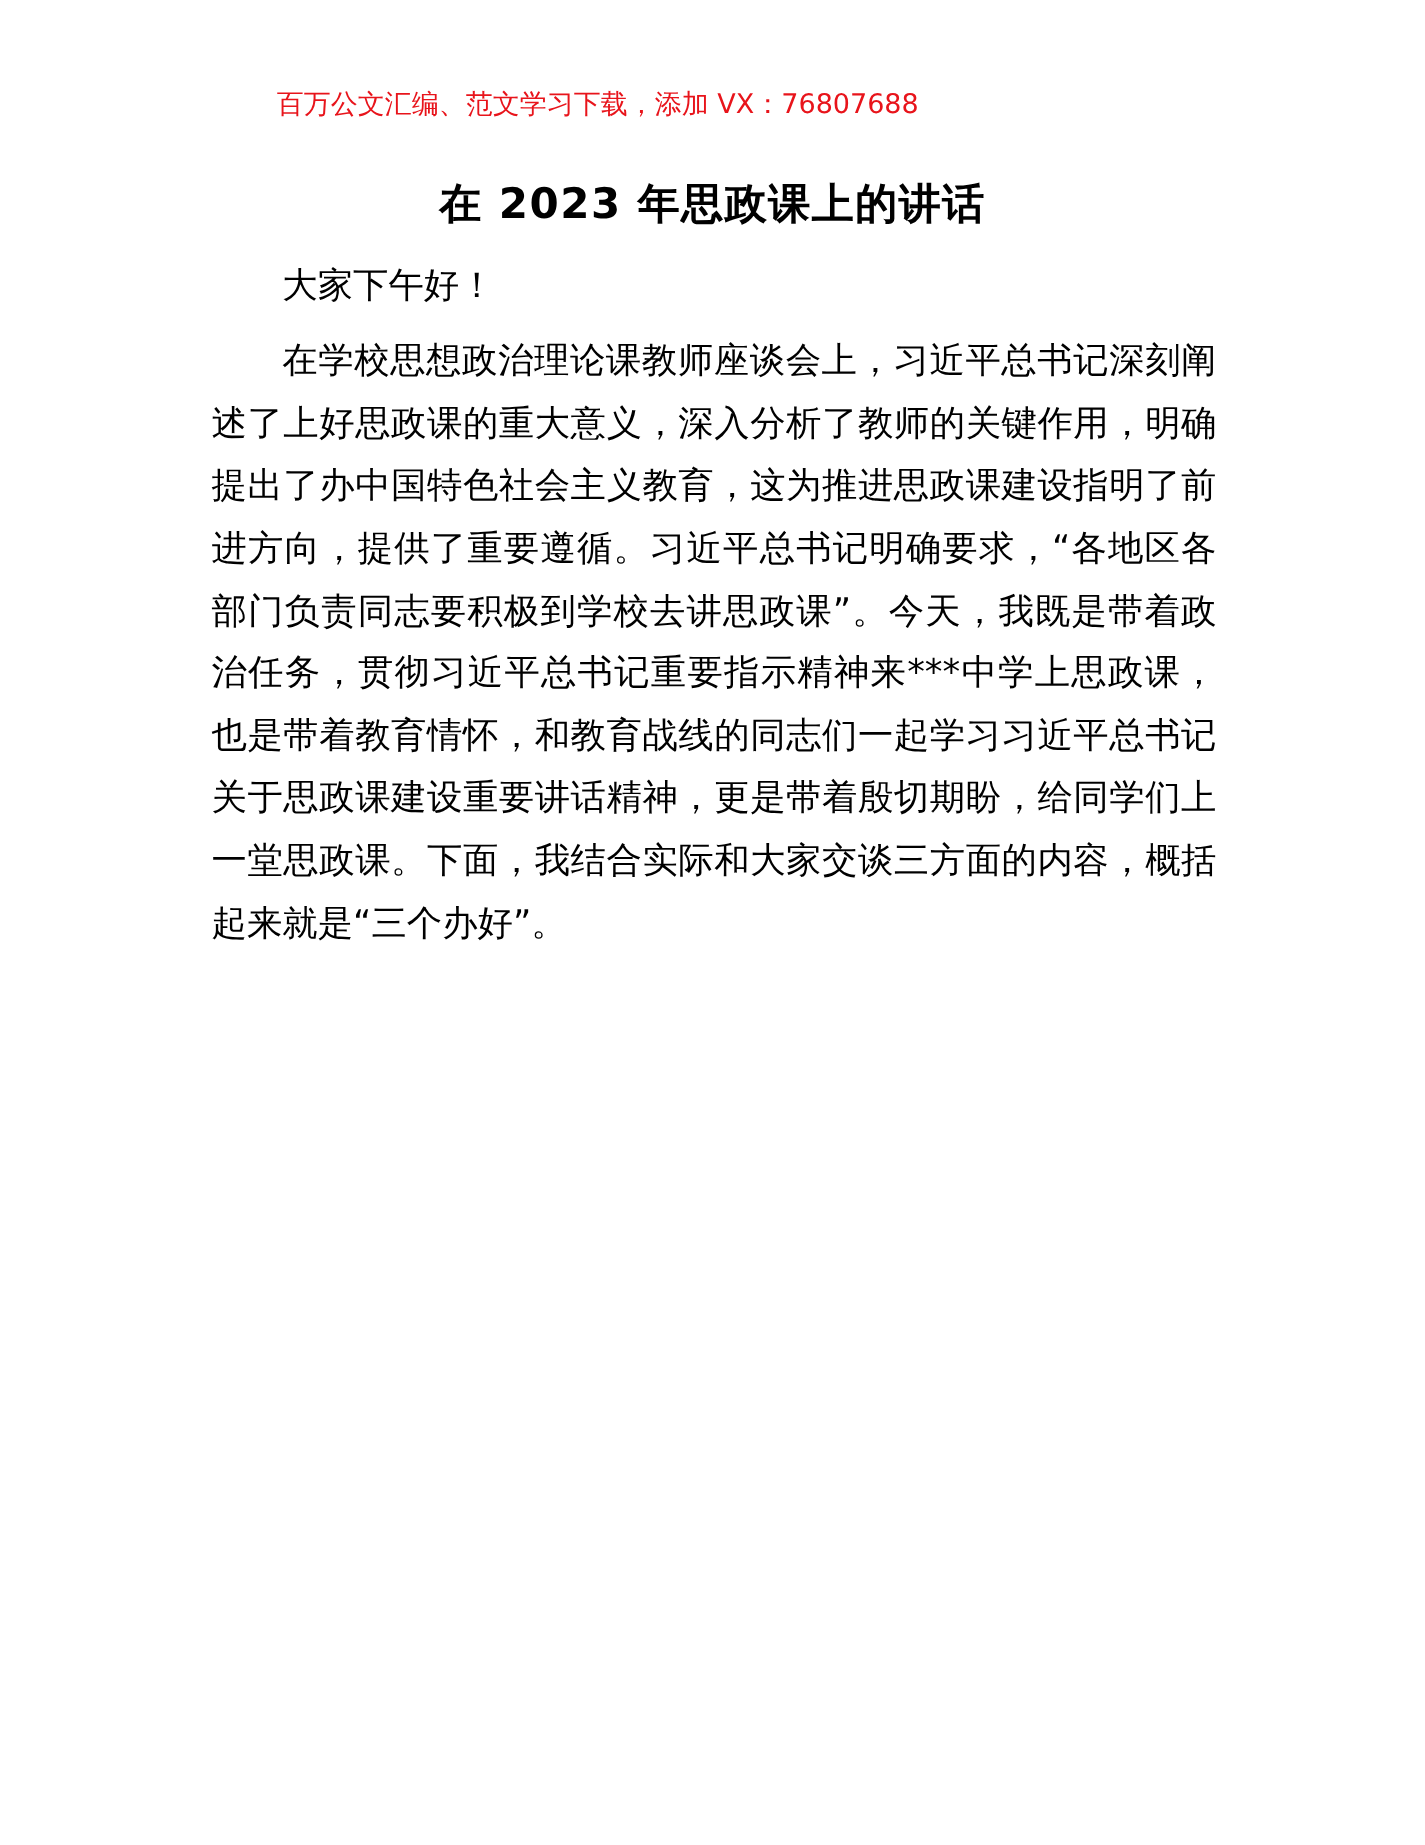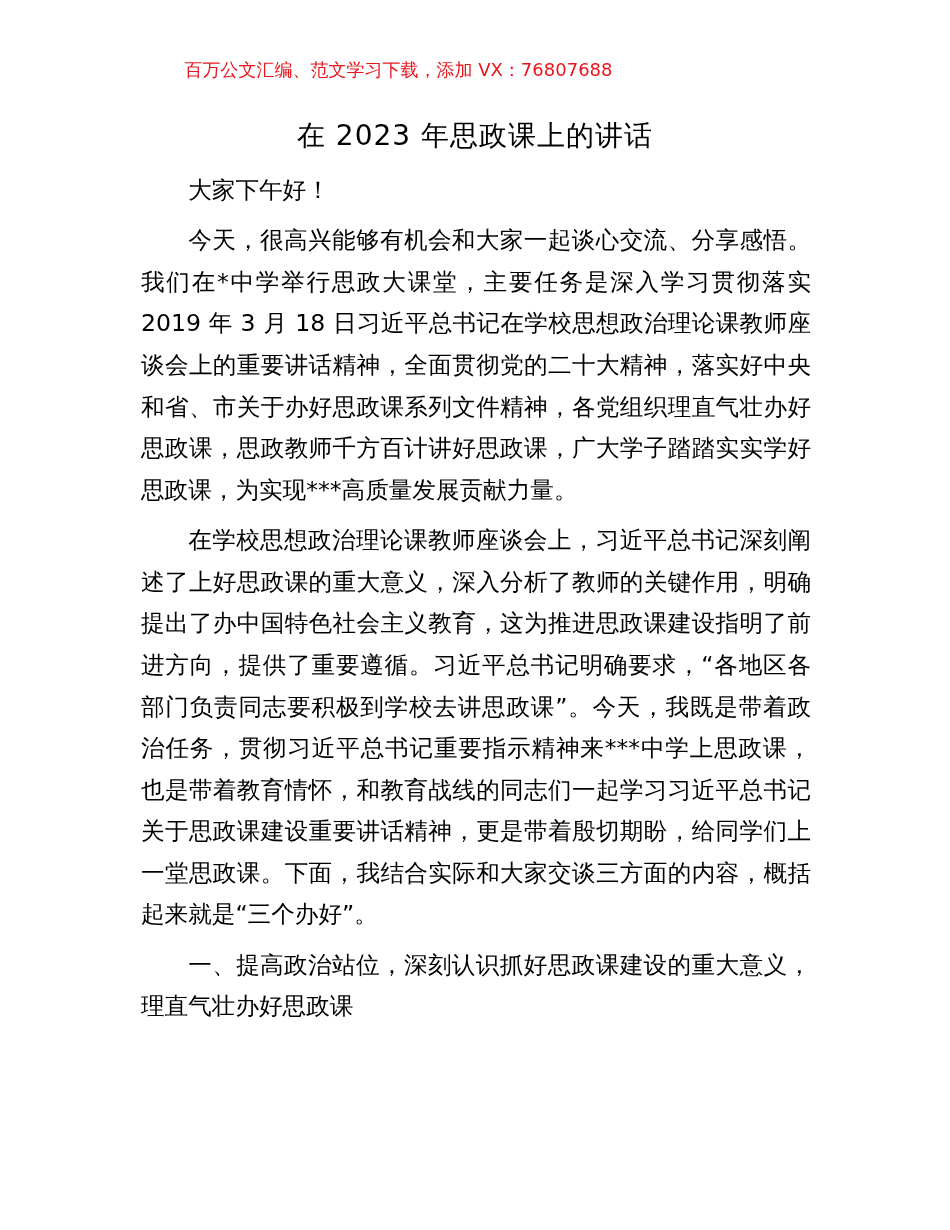--- a/index.html
+++ b/index.html
@@ -28,20 +28,21 @@
     .title {
       position: absolute;
       top: 114px;
       left: 0;
       width: 950px;
       text-align: center;
       font-size: 28px;
       line-height: 44px;
       color: #000;
       letter-spacing: 1px;
+      font-weight: bold;
     }
     .content {
       position: absolute;
       top: 170px;
       left: 141px;
       width: 670px;
       font-size: 23.6px;
       line-height: 41.6px;
       text-align: justify;
       text-justify: inter-character;
@@ -53,16 +54,14 @@
   </style>
 </head>
 <body>
 
 <div class="watermark">百万公文汇编、范文学习下载，添加 VX：76807688</div>
 
 <div class="title">在 2023 年思政课上的讲话</div>
 
 <div class="content">
   <p class="para">大家下午好！</p>
-  <p class="para">今天，很高兴能够有机会和大家一起谈心交流、分享感悟。我们在*中学举行思政大课堂，主要任务是深入学习贯彻落实 2019 年 3 月 18 日习近平总书记在学校思想政治理论课教师座谈会上的重要讲话精神，全面贯彻党的二十大精神，落实好中央和省、市关于办好思政课系列文件精神，各党组织理直气壮办好思政课，思政教师千方百计讲好思政课，广大学子踏踏实实学好思政课，为实现***高质量发展贡献力量。</p>
   <p class="para">在学校思想政治理论课教师座谈会上，习近平总书记深刻阐述了上好思政课的重大意义，深入分析了教师的关键作用，明确提出了办中国特色社会主义教育，这为推进思政课建设指明了前进方向，提供了重要遵循。习近平总书记明确要求，“各地区各部门负责同志要积极到学校去讲思政课”。今天，我既是带着政治任务，贯彻习近平总书记重要指示精神来***中学上思政课，也是带着教育情怀，和教育战线的同志们一起学习习近平总书记关于思政课建设重要讲话精神，更是带着殷切期盼，给同学们上一堂思政课。下面，我结合实际和大家交谈三方面的内容，概括起来就是“三个办好”。</p>
-  <p class="para">一、提高政治站位，深刻认识抓好思政课建设的重大意义，理直气壮办好思政课</p>
 </div>
 
 </body></html>

